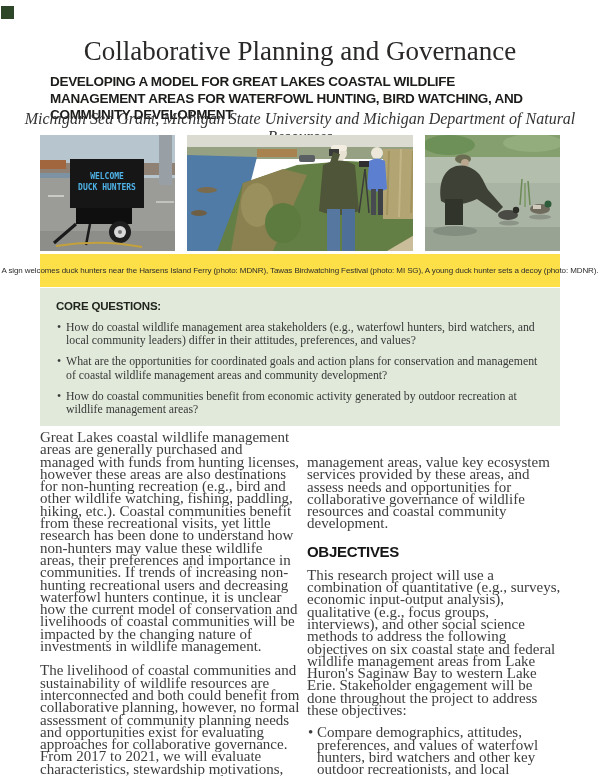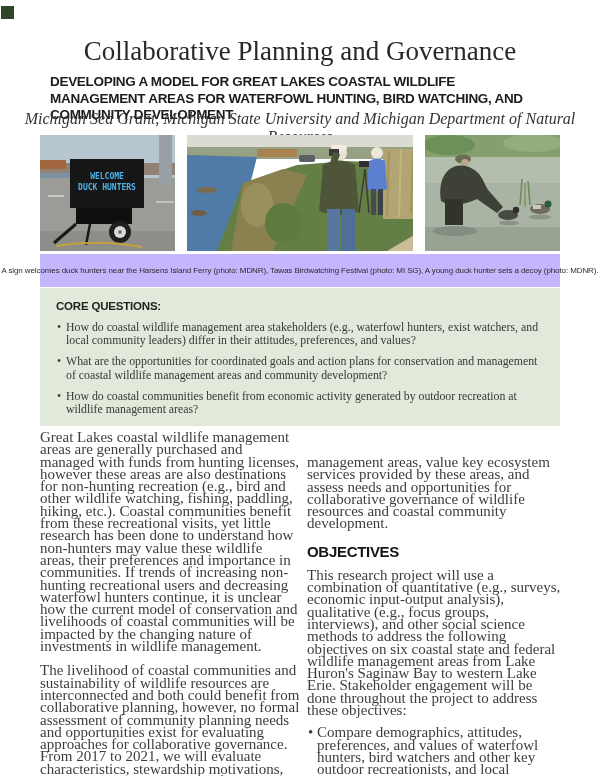--- a/index.html
+++ b/index.html
@@ -9,21 +9,21 @@
   .doc-title{position:absolute;top:36px;left:0;right:0;text-align:center;
              font-family:"Liberation Serif",serif;font-size:27px;font-weight:400;color:#2b2828;}
   .doc-subtitle{position:absolute;top:74px;left:50px;width:500px;text-align:left;
                 font-family:"Liberation Sans",sans-serif;font-weight:bold;font-size:13.5px;
                 letter-spacing:-0.3px;line-height:16.5px;color:#1c1c1a;}
   .doc-byline{position:absolute;top:110px;left:0;right:0;text-align:center;
               font-style:italic;font-size:16px;color:#333;}
   .photo-row{position:absolute;top:135px;left:40px;width:520px;height:123px;display:flex;gap:12px;}
   .photo{height:116px;overflow:hidden;}
   .photo svg{display:block;}
-  .caption-band{position:absolute;top:254px;left:40px;width:520px;height:33px;background:#c4b5fd;
+  .caption-band{position:absolute;top:254px;left:40px;width:520px;height:33px;background:#fde047;
                 display:flex;align-items:center;justify-content:center;}
   .caption-text{font-family:"Liberation Sans",sans-serif;font-size:8px;letter-spacing:-0.1px;
                 color:#2c2c2c;white-space:nowrap;}
   .core-box{position:absolute;top:288px;left:40px;width:520px;height:138px;background:#e0e9da;
             box-sizing:border-box;padding:12px 16px 0 16px;}
   .core-heading{font-family:Liberation Sans, sans-serif;font-weight:bold;font-size:11.5px;
                 letter-spacing:-0.2px;color:#20241d;margin:0 0 9px 0;}
   .core-list{margin:0;padding:0;list-style:none;}
   .core-list li{position:relative;padding-left:10px;margin:0 0 8px 0;
                 font-size:11.8px;line-height:13.2px;color:#383838;}
@@ -154,21 +154,21 @@
     </div>
   </div>
 
   <div class="caption-band">
     <span class="caption-text">A sign welcomes duck hunters near the Harsens Island Ferry (photo: MDNR), Tawas Birdwatching Festival (photo: MI SG), A young duck hunter sets a decoy (photo: MDNR).</span>
   </div>
 
   <div class="core-box">
     <div class="core-heading">CORE QUESTIONS:</div>
     <ul class="core-list">
-      <li>How do coastal wildlife management area stakeholders (e.g., waterfowl hunters, exist watchers, and local community leaders) differ in their attitudes, preferences, and values?</li>
+      <li>How do coastal wildlife management area stakeholders (e.g., waterfowl hunters, bird watchers, and local community leaders) differ in their attitudes, preferences, and values?</li>
       <li>What are the opportunities for coordinated goals and action plans for conservation and management of coastal wildlife management areas and community development?</li>
       <li>How do coastal communities benefit from economic activity generated by outdoor recreation at wildlife management areas?</li>
     </ul>
   </div>
 
   <div class="col-left">
     <p class="body-p">Great Lakes coastal wildlife management areas are generally purchased and managed with funds from hunting licenses, however these areas are also destinations for non-hunting recreation (e.g., bird and other wildlife watching, fishing, paddling, hiking, etc.). Coastal communities benefit from these recreational visits, yet little research has been done to understand how non-hunters may value these wildlife areas, their preferences and importance in communities. If trends of increasing non-hunting recreational users and decreasing waterfowl hunters continue, it is unclear how the current model of conservation and livelihoods of coastal communities will be impacted by the changing nature of investments in wildlife management.</p>
     <p class="body-p">The livelihood of coastal communities and sustainability of wildlife resources are interconnected and both could benefit from collaborative planning, however, no formal assessment of community planning needs and opportunities exist for evaluating approaches for collaborative governance. From 2017 to 2021, we will evaluate characteristics, stewardship motivations, and economic contributions of diverse users of coastal wildlife</p>
   </div>
 

